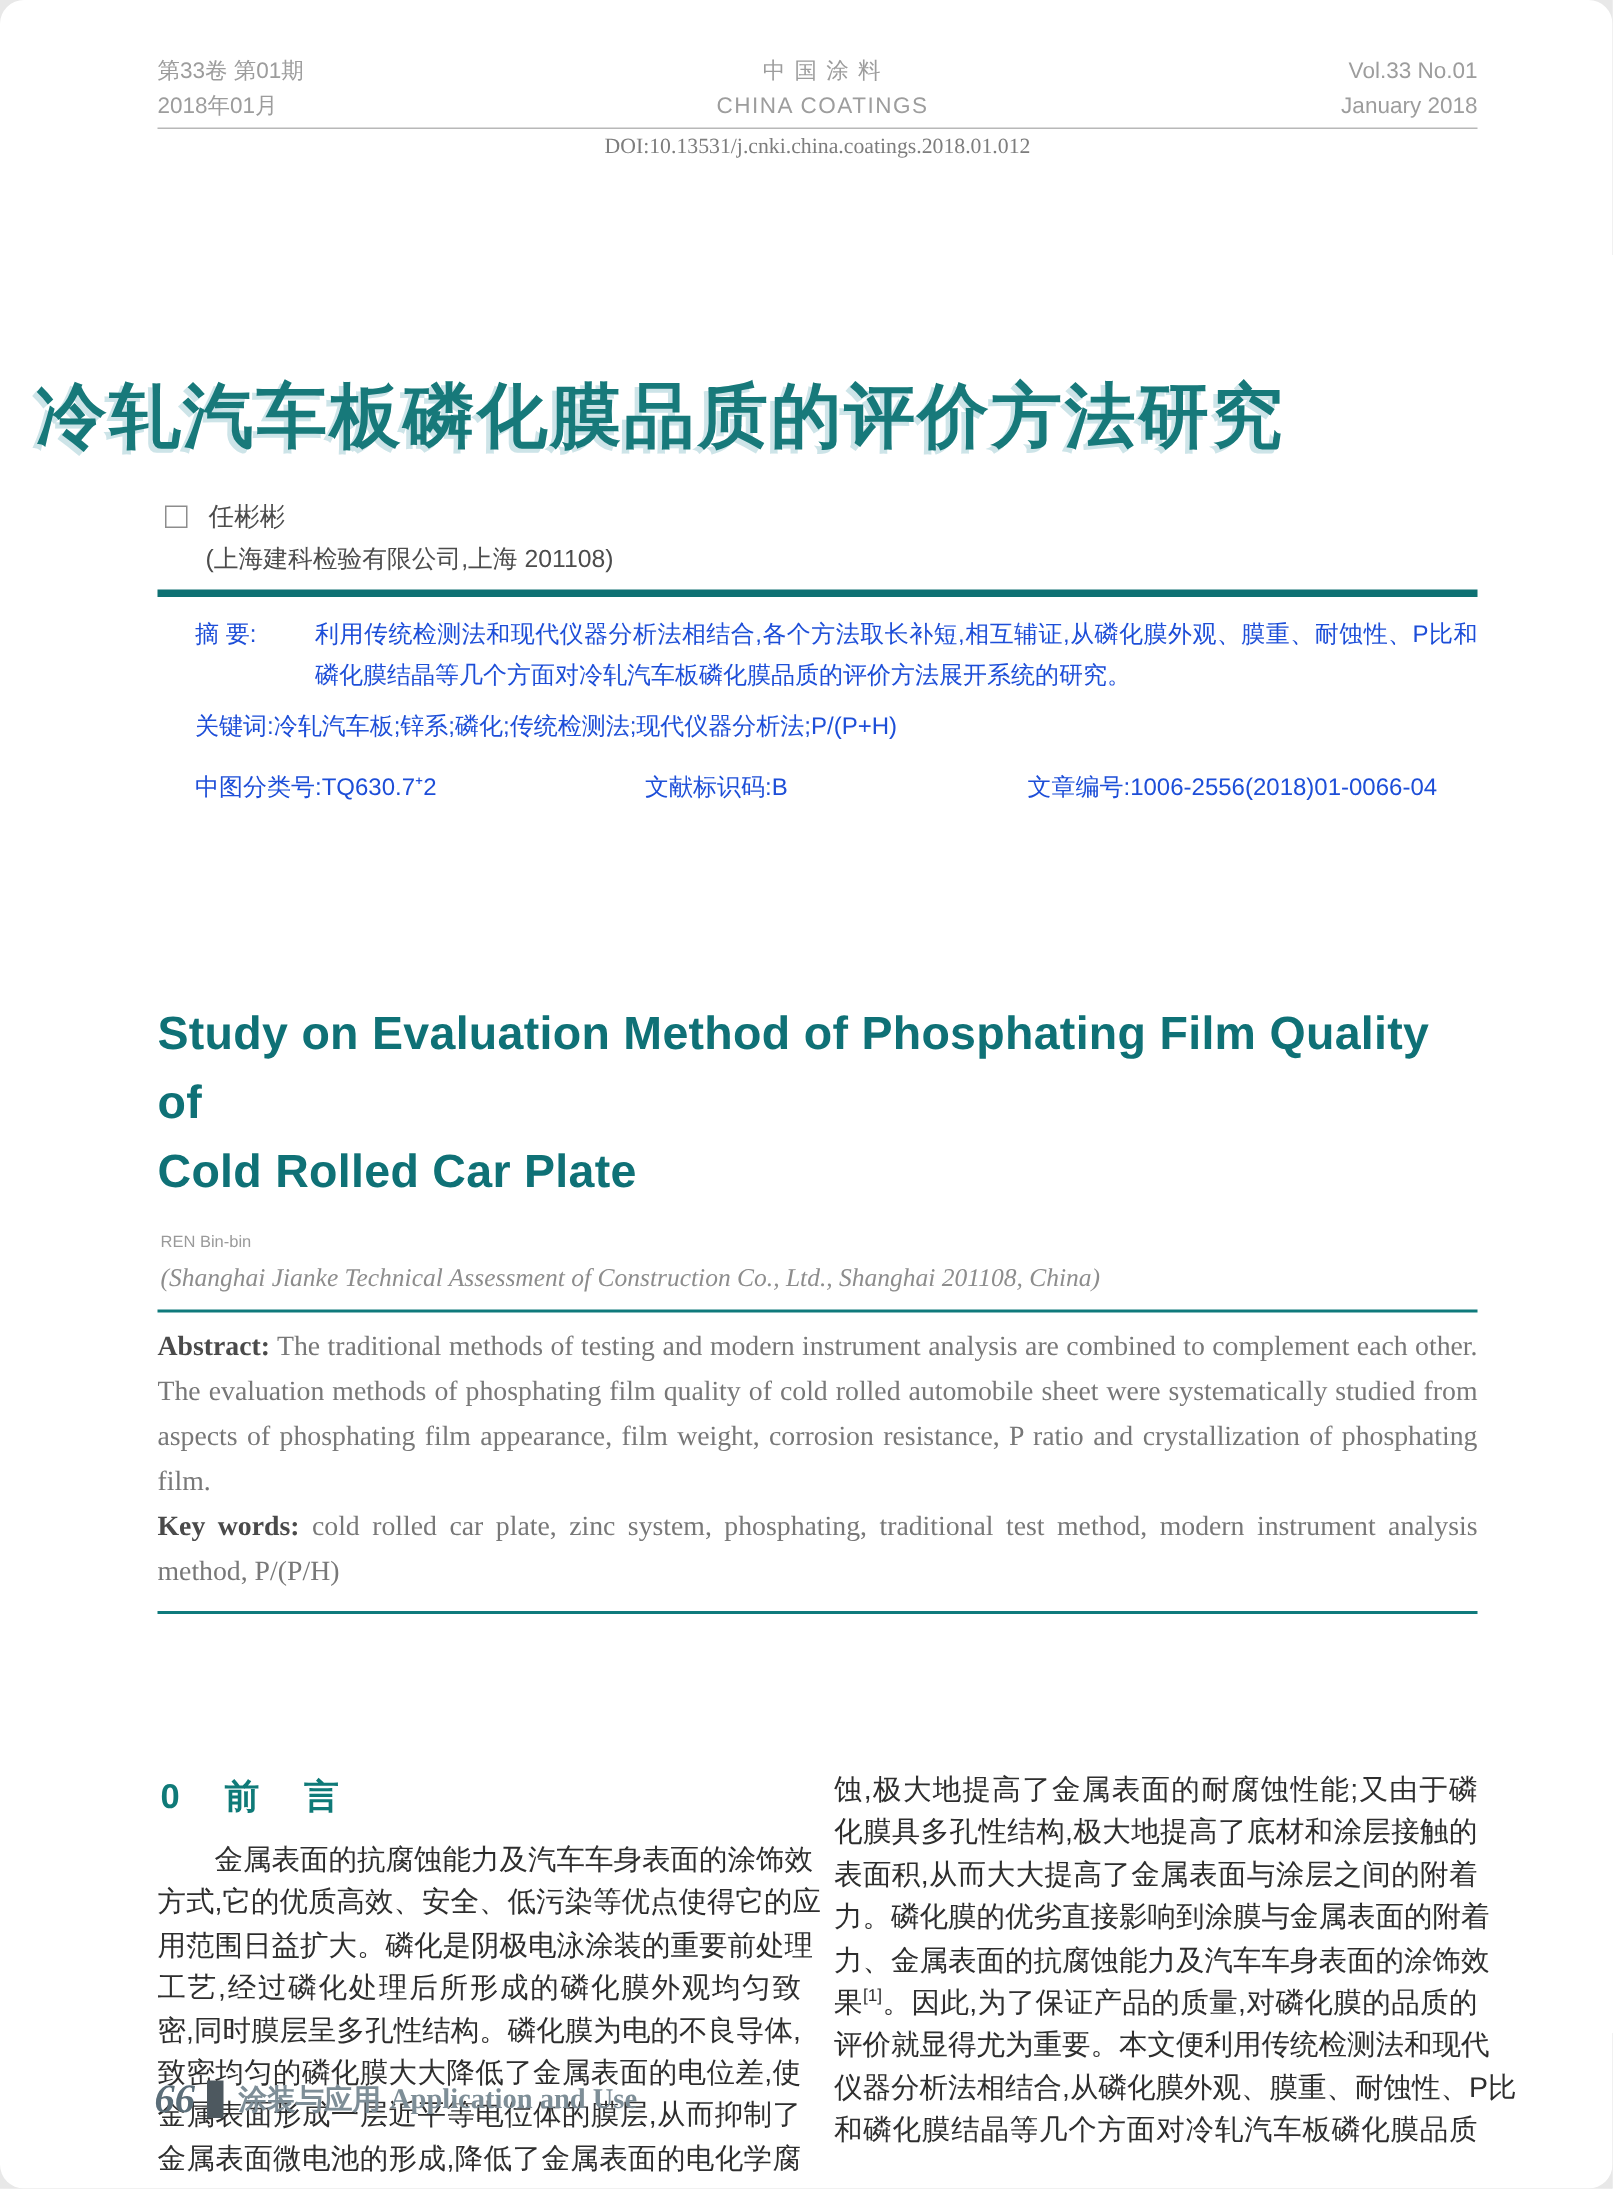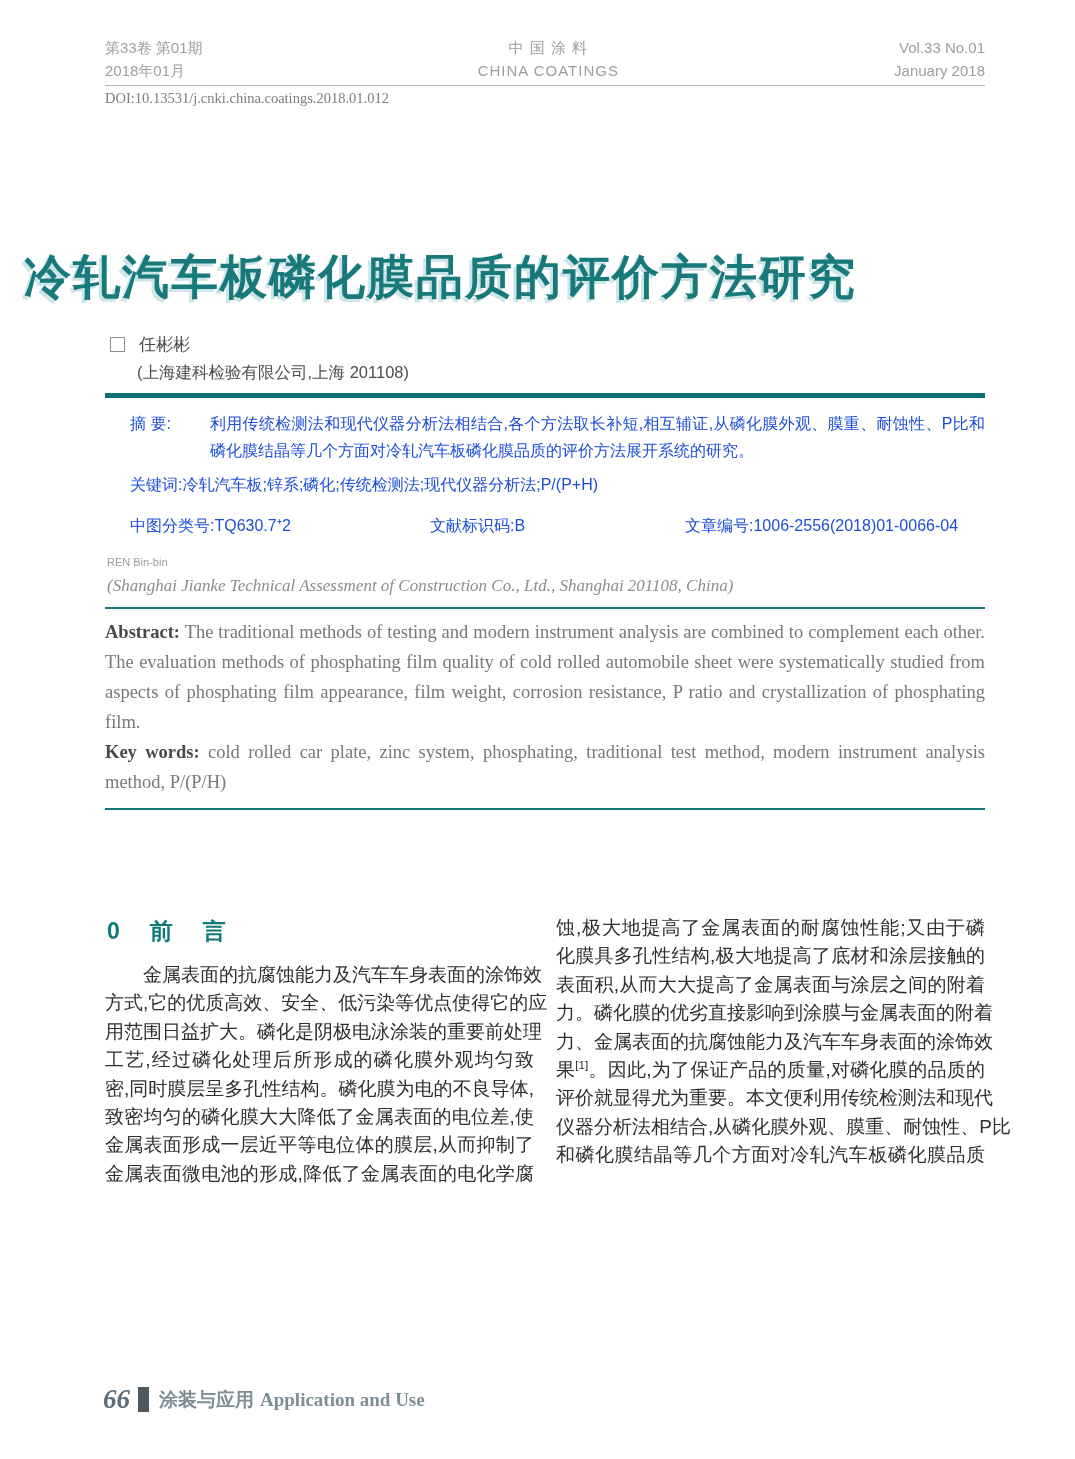--- a/index.html
+++ b/index.html
@@ -1,27 +1,27 @@
 <!DOCTYPE html>
 <html><head>
 <meta charset="utf-8">
 <style>
   html,body{margin:0;padding:0;background:#e8e8e8;}
   .page{position:relative;width:1075px;height:1459px;background:#ffffff;margin:0 auto;
-        font-family:"Liberation Sans",sans-serif;box-sizing:border-box;overflow:hidden;}
+        font-family:"Liberation Sans",sans-serif;box-sizing:border-box;overflow:hidden;border-radius:16px;}
 
   
   .hdr{display:flex;justify-content:space-between;align-items:flex-start;
        padding:36px 90px 0 105px;color:#9d9d9d;font-size:15px;line-height:23px;}
   .hdr-col{white-space:nowrap;}
   .hdr-center{text-align:center;letter-spacing:1px;}
   .hdr-right{text-align:right;}
   .hdr-rule{margin:3px 90px 0 105px;border-top:1px solid #b8b8b8;}
   .doi{margin:4px 90px 11px 105px;color:#7d7d7d;font-size:14.5px;
-       font-family:"Liberation Serif",serif;}
+       font-family:"Liberation Serif",serif;text-align:center;}
 
   
   .title-cn{margin:140px 90px 0 105px;color:#17797a;font-size:47px;font-weight:bold;
             letter-spacing:2px;line-height:60px;text-shadow:-3px 3px 0 #cde4e8;}
   .author-row{display:flex;align-items:center;margin:26px 0 0 110px;color:#4c4c4c;font-size:17px;}
   .author-box{display:inline-block;width:13px;height:13px;border:1.5px solid #8d8d8d;
               margin-right:14px;flex:none;}
   .affil-cn{margin:6px 0 0 137px;color:#4c4c4c;font-size:16.5px;}
   .rule-thick{height:5px;background:#0e7173;margin:9px 90px 0 105px;}
 
@@ -104,20 +104,24 @@
     <div class="kw-row">
       <span>关键词:</span><span>冷轧汽车板;锌系;磷化;传统检测法;现代仪器分析法;P/(P+H)</span>
     </div>
     <div class="meta-row">
       <span class="meta-item1">中图分类号:TQ630.7⁺2</span>
       <span class="meta-item2">文献标识码:B</span>
       <span>文章编号:1006-2556(2018)01-0066-04</span>
     </div>
   </div>
 
+  <div class="title-en">
+      <div>Study on Evaluation Method of Phosphating Film Quality of</div>
+      <div>Cold Rolled Car Plate</div>
+    </div>
   <div class="author-en">REN Bin-bin</div>
   <div class="affil-en">(Shanghai Jianke Technical Assessment of Construction Co., Ltd., Shanghai 201108, China)</div>
   <div class="rule-teal"></div>
 
   <div class="enmeta">
     <b>Abstract:</b><span> The traditional methods of testing and modern instrument analysis are combined to complement each other. The evaluation methods of phosphating film quality of cold rolled automobile sheet were systematically studied from aspects of phosphating film appearance, film weight, corrosion resistance, P ratio and crystallization of phosphating film.</span>
   </div>
   <div class="enmeta kw-en">
     <b>Key words:</b><span> cold rolled car plate, zinc system, phosphating, traditional test method, modern instrument analysis method, P/(P/H)</span>
   </div>

